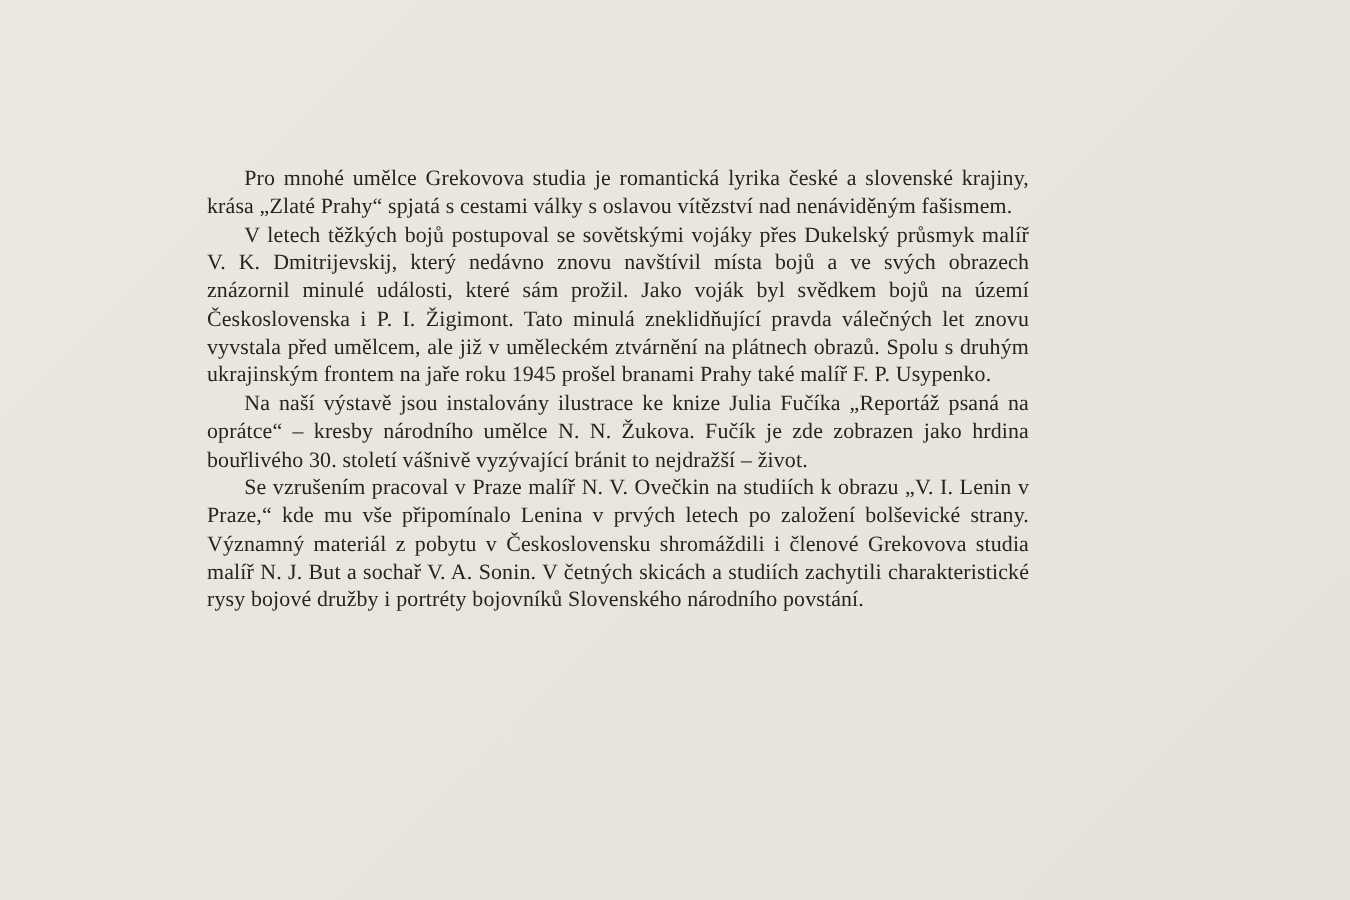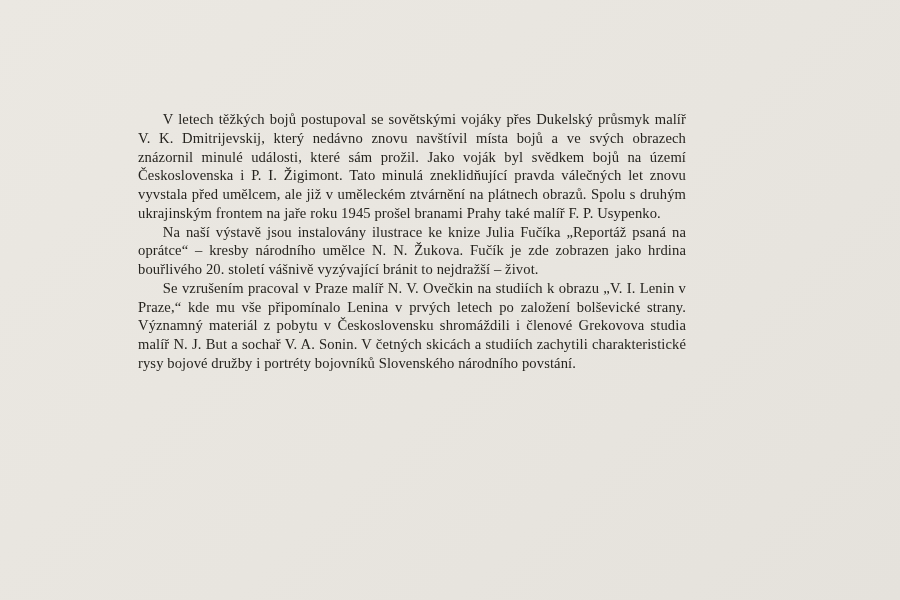--- a/index.html
+++ b/index.html
@@ -34,17 +34,18 @@
     margin: 0;
     padding: 0;
     text-indent: 1.7em;
   }
 </style>
 </head>
 <body>
 
 <div class="paper">
   <div class="text-block">
+    <p>Pro mnohé umělce Grekovova studia je romantická lyrika české a slovenské krajiny, krása „Zlaté Prahy“ spjatá s cestami války s oslavou vítězství nad nenáviděným fašismem.</p>
     <p>V letech těžkých bojů postupoval se sovětskými vojáky přes Dukelský průsmyk malíř V. K. Dmitrijevskij, který nedávno znovu navštívil místa bojů a ve svých obrazech znázornil minulé události, které sám prožil. Jako voják byl svědkem bojů na území Československa i P. I. Žigimont. Tato minulá zneklidňující pravda válečných let znovu vyvstala před umělcem, ale již v uměleckém ztvárnění na plátnech obrazů. Spolu s druhým ukrajinským frontem na jaře roku 1945 prošel branami Prahy také malíř F. P. Usypenko.</p>
-    <p>Na naší výstavě jsou instalovány ilustrace ke knize Julia Fučíka „Reportáž psaná na oprátce“ – kresby národního umělce N. N. Žukova. Fučík je zde zobrazen jako hrdina bouřlivého 20. století vášnivě vyzývající bránit to nejdražší – život.</p>
+    <p>Na naší výstavě jsou instalovány ilustrace ke knize Julia Fučíka „Reportáž psaná na oprátce“ – kresby národního umělce N. N. Žukova. Fučík je zde zobrazen jako hrdina bouřlivého 30. století vášnivě vyzývající bránit to nejdražší – život.</p>
     <p>Se vzrušením pracoval v Praze malíř N. V. Ovečkin na studiích k obrazu „V. I. Lenin v Praze,“ kde mu vše připomínalo Lenina v prvých letech po založení bolševické strany. Významný materiál z pobytu v Československu shromáždili i členové Grekovova studia malíř N. J. But a sochař V. A. Sonin. V četných skicách a studiích zachytili charakteristické rysy bojové družby i portréty bojovníků Slovenského národního povstání.</p>
   </div>
 </div>
 
 </body></html>

